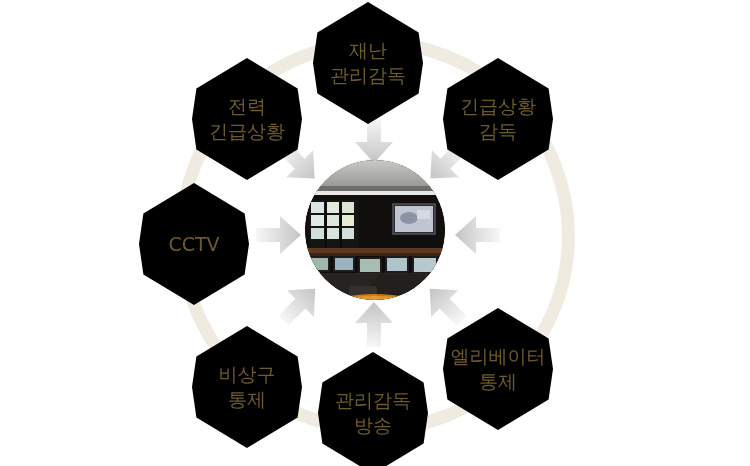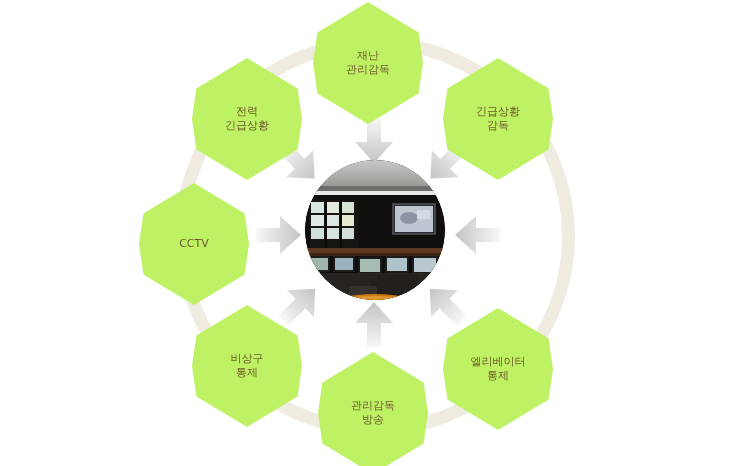--- a/index.html
+++ b/index.html
@@ -27,38 +27,38 @@
     border-radius: 50%;
     border: 13px solid #EDE8DC;
     box-sizing: border-box;
     opacity: .85;
   }
   
   .hex {
     position: absolute;
     width: 110px;
     height: 122px;
-    background: #bef264;
+    background: #000000;
     clip-path: polygon(50% 0%, 96% 25%, 100% 50%, 96% 75%, 50% 100%, 4% 75%, 0% 50%, 4% 25%);
     display: flex;
     align-items: center;
     justify-content: center;
     text-align: center;
     line-height: 1.3;
-    font-size: 11px;
+    font-size: 19px;
     color: #6E5B2B;
     border-radius: 16px;
   }
   .hex .lbl { white-space: pre-line; display: block; }
   .hex.h-top        { left: 313px; top: 2px; }
   .hex.h-topright   { left: 443px; top: 58px; }
   .hex.h-right      { left: 499px; top: 183px; }
   .hex.h-botright   { left: 443px; top: 308px; }
   .hex.h-bottom     { left: 318px; top: 352px; }
-  .hex.h-botleft    { left: 192px; top: 305px; }
+  .hex.h-botleft    { left: 192px; top: 326px; }
   .hex.h-left       { left: 139px; top: 183px; text-align: center; }
   .hex.h-topleft    { left: 192px; top: 58px; }
   
   .photo-wrap {
     position: absolute;
     left: 305px;
     top: 160px;
     width: 140px;
     height: 140px;
     border-radius: 50%;

